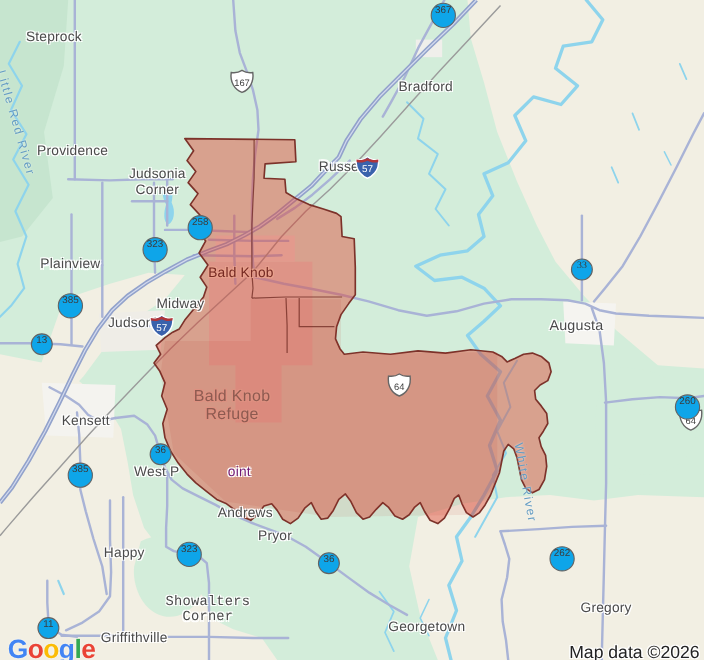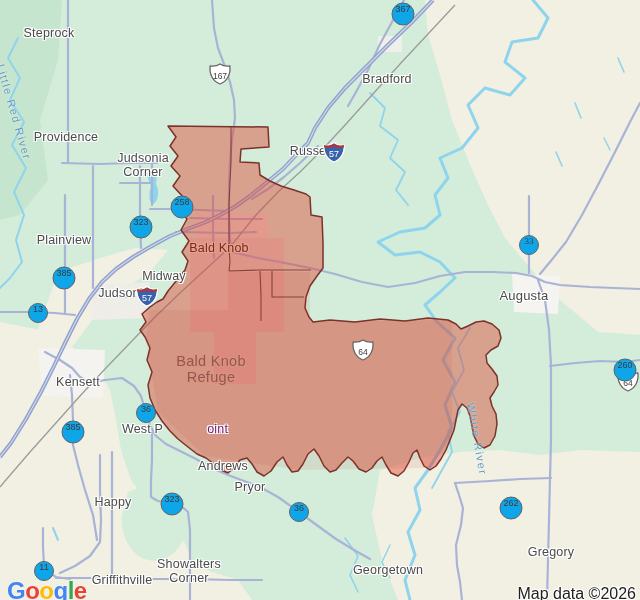--- a/index.html
+++ b/index.html
@@ -157,21 +157,21 @@
       </div>
       <div class="lbl " style="left: 551px; top: 521px; margin-top: 31px;">
         <span class="one">Gregory</span>
       </div>
       <div class="lbl " style="left: 388px; top: 570px;">
         <span class="one">Georgetown</span>
       </div>
       <div class="lbl " style="left: 112px; top: 580px; padding-left: 20px;">
         <span class="one">Griffithville</span>
       </div>
-      <div class="lbl " style="left: 189px; top: 571px;">
+      <div class="lbl " style="left: 189px; top: 554px; font-family: Liberation Mono, monospace;">
         <span>Showalters</span>
         <span>Corner</span>
       </div>
       <div class="lbl water" style="left: 14px; top: 112px; transform: translate(-50%, -50%) rotate(74deg);">
         <span class="one">Little Red River</span>
       </div>
       <div class="lbl water" style="left: 477px; top: 439px; transform: translate(-50%, -50%) rotate(80deg);">
         <span class="one">White River</span>
       </div>
     </div>

